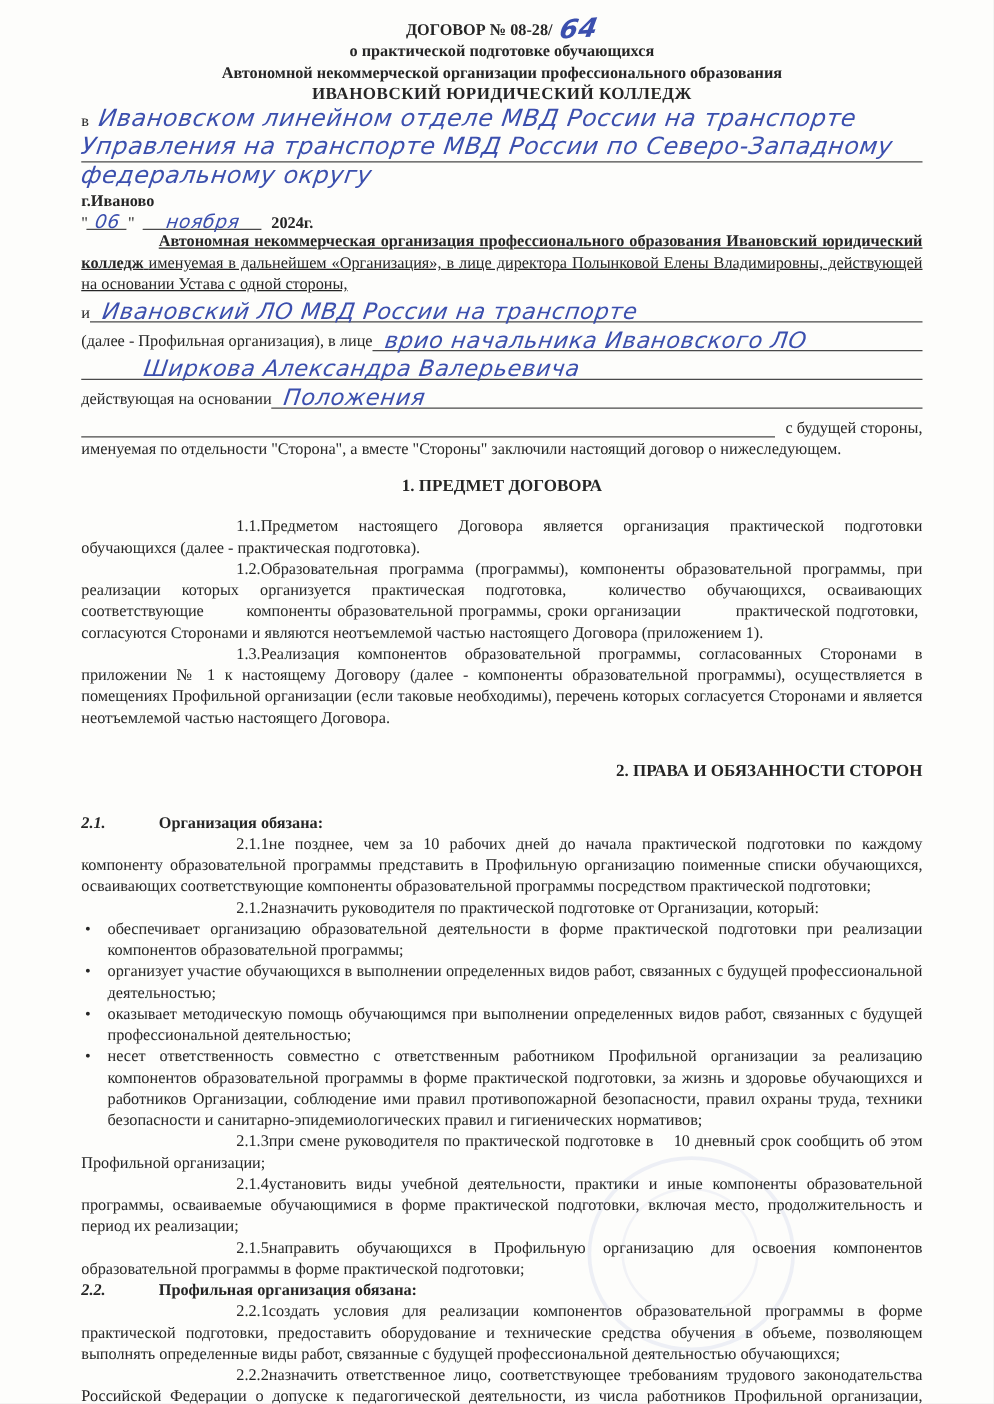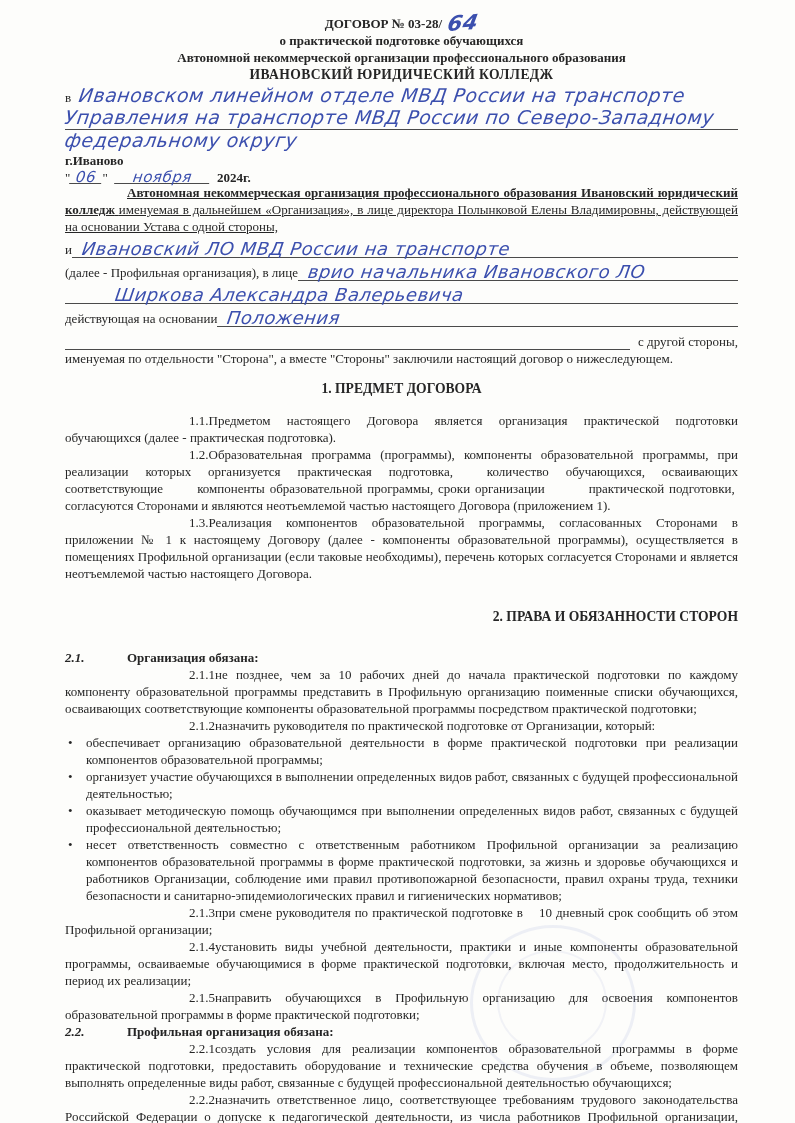--- a/index.html
+++ b/index.html
@@ -76,21 +76,21 @@
     border:2px solid rgba(100,120,195,0.08);
     border-radius:50%;
   }
 </style>
 </head>
 <body>
 
 <div class="page">
 
   <div class="t1">
-    <span>ДОГОВОР № 03-28/</span><span class="hw hwnum">64</span>
+    <span>ДОГОВОР № 08-28/</span><span class="hw hwnum">64</span>
   </div>
   <div class="t2">о практической подготовке обучающихся</div>
   <div class="t2">Автономной некоммерческой организации профессионального образования</div>
   <div class="t2 orgname">ИВАНОВСКИЙ ЮРИДИЧЕСКИЙ КОЛЛЕДЖ</div>
 
   <div class="hwblock">
     <div class="hwrow">
       <span class="pref">в</span><span class="hw hwbig">Ивановском линейном отделе МВД России на транспорте</span>
     </div>
     <div class="hwrow fillline">
@@ -129,21 +129,21 @@
     <span class="fill"><span class="hw hwmid indent40">Ширкова Александра Валерьевича</span></span>
   </div>
 
   <div class="flexrow">
     <span class="lbl">действующая на основании</span>
     <span class="fill"><span class="hw hwmid">Положения</span></span>
   </div>
 
   <div class="flexrow">
     <span class="fill"></span>
-    <span class="tail">с другой стороны,</span>
+    <span class="tail">с будущей стороны,</span>
   </div>
 
   <p class="para">именуемая по отдельности "Сторона", а вместе "Стороны" заключили настоящий договор о нижеследующем.</p>
 
   <h3>1. ПРЕДМЕТ ДОГОВОРА</h3>
 
   <p class="para ind">
     <span class="pnum">1.1.</span><span>Предметом настоящего Договора является организация практической подготовки обучающихся (далее - практическая подготовка).</span>
   </p>
   <p class="para ind">

